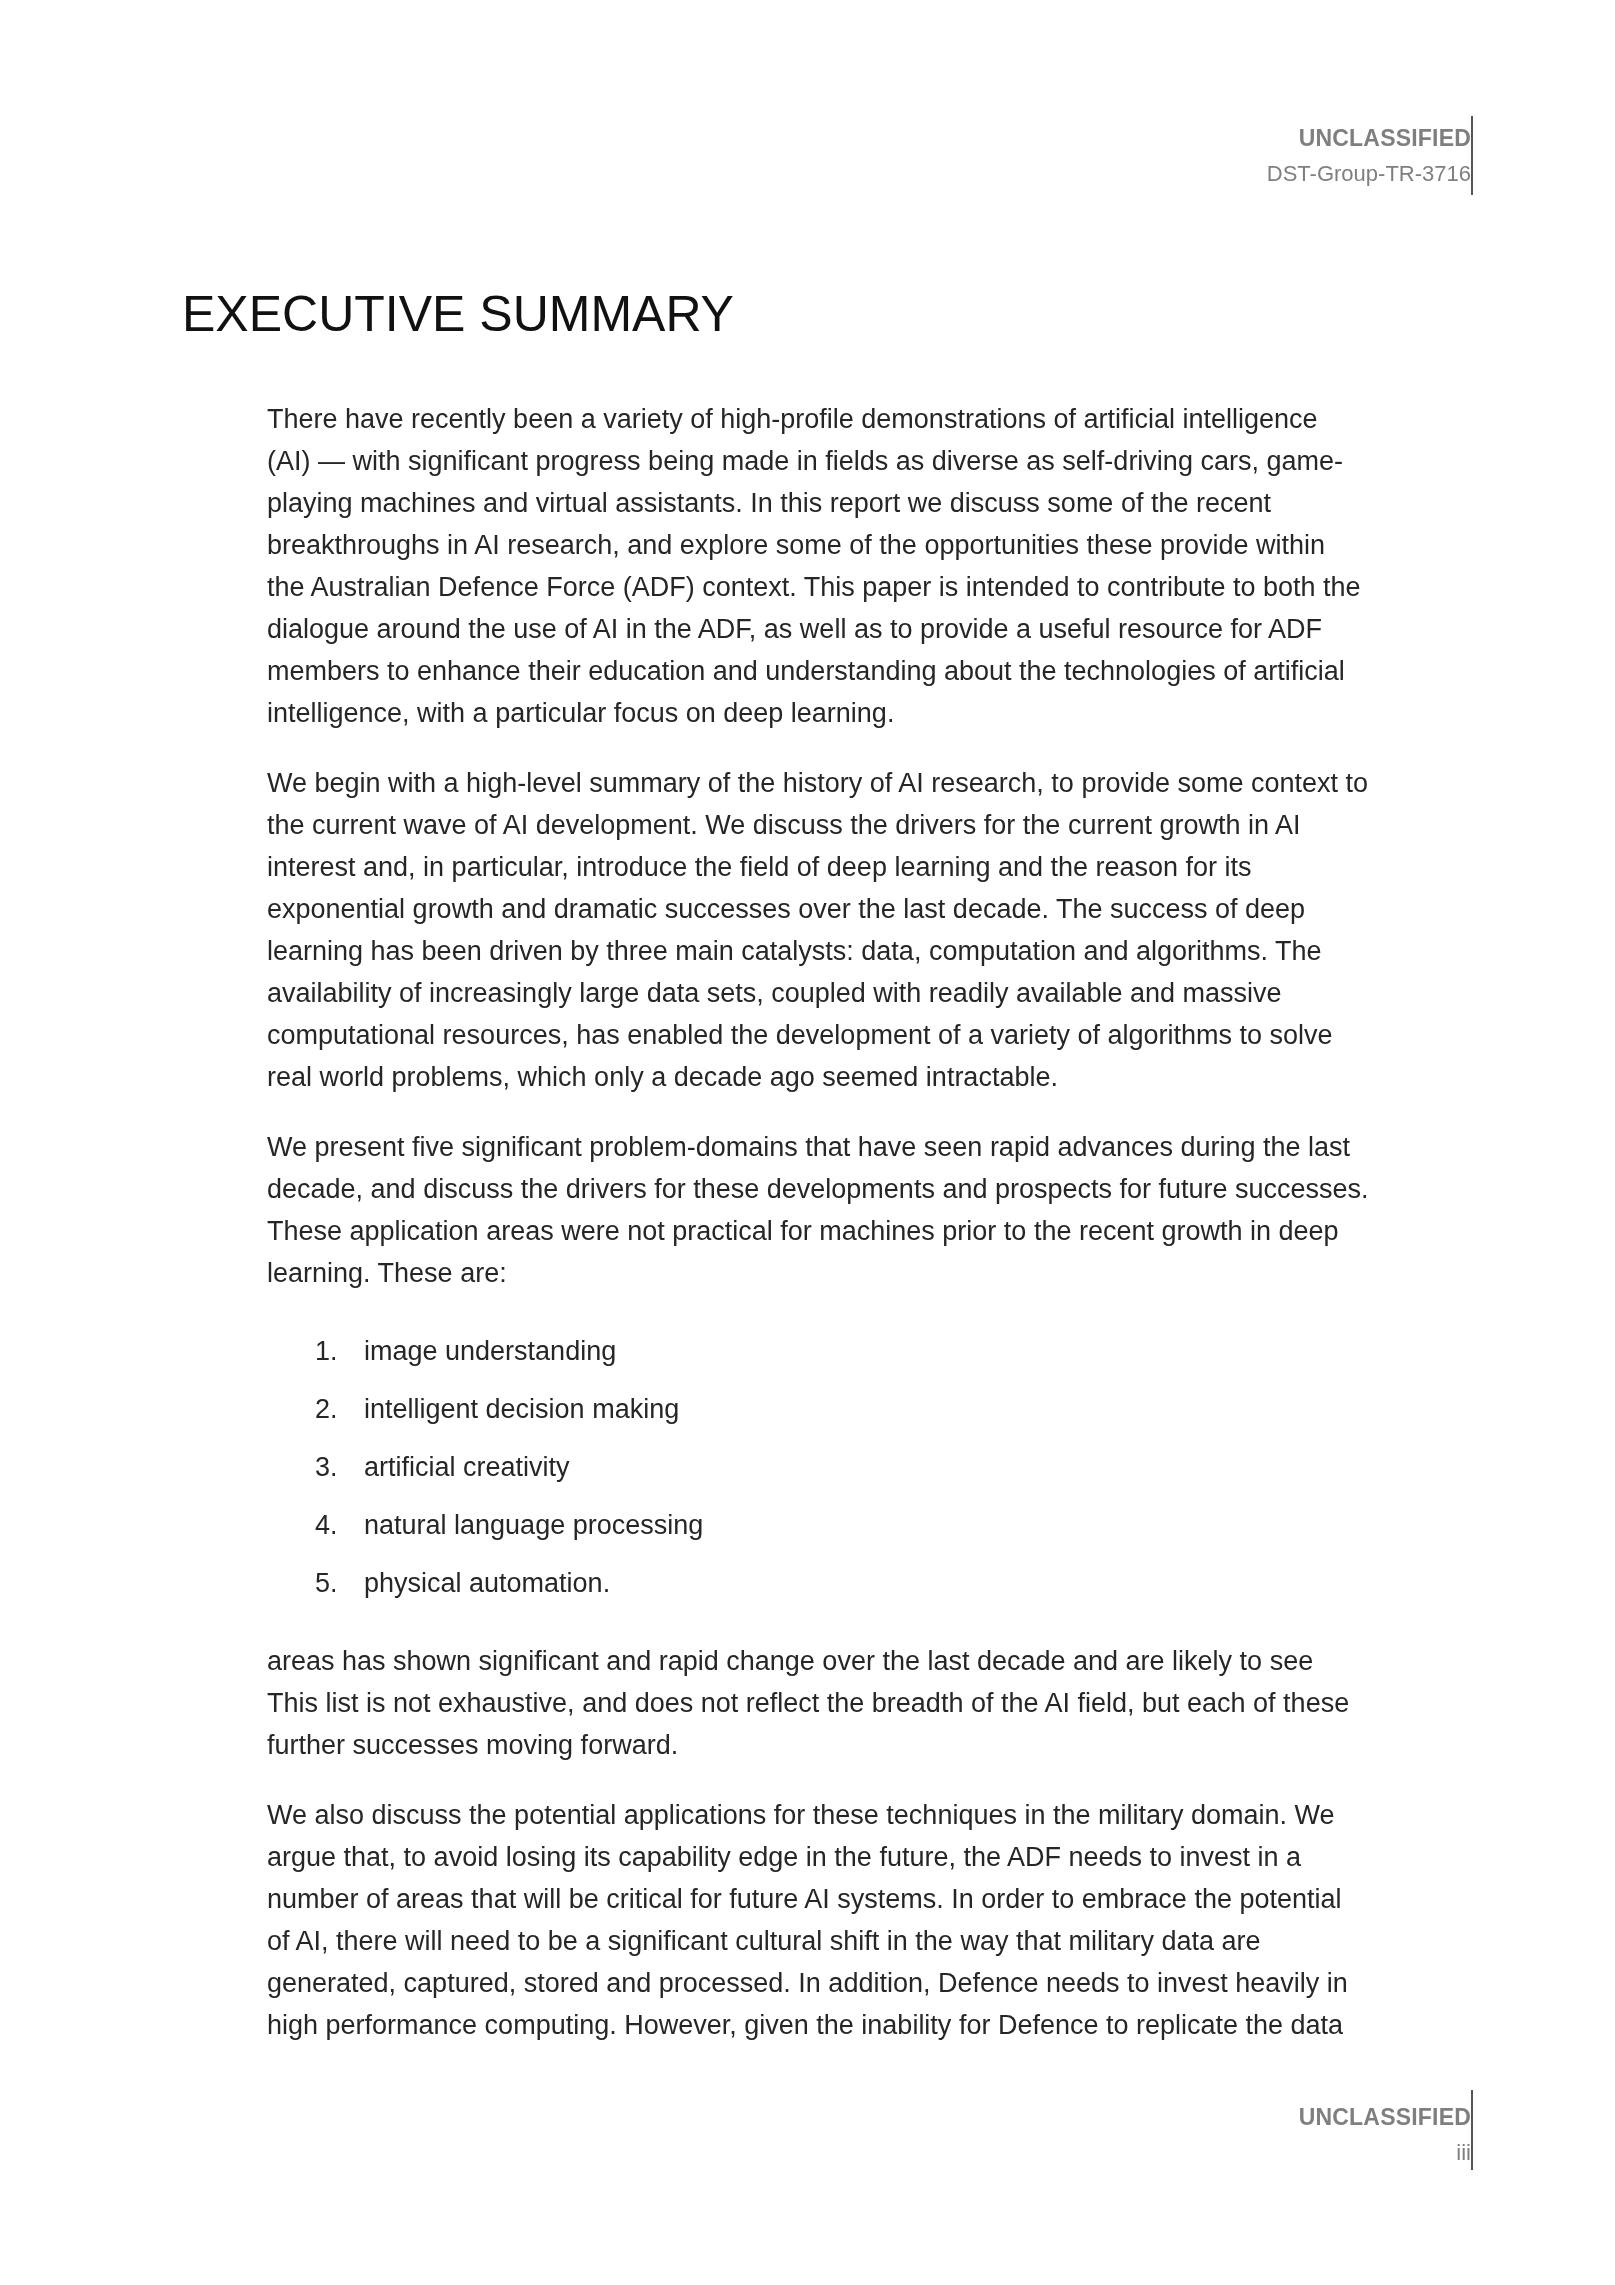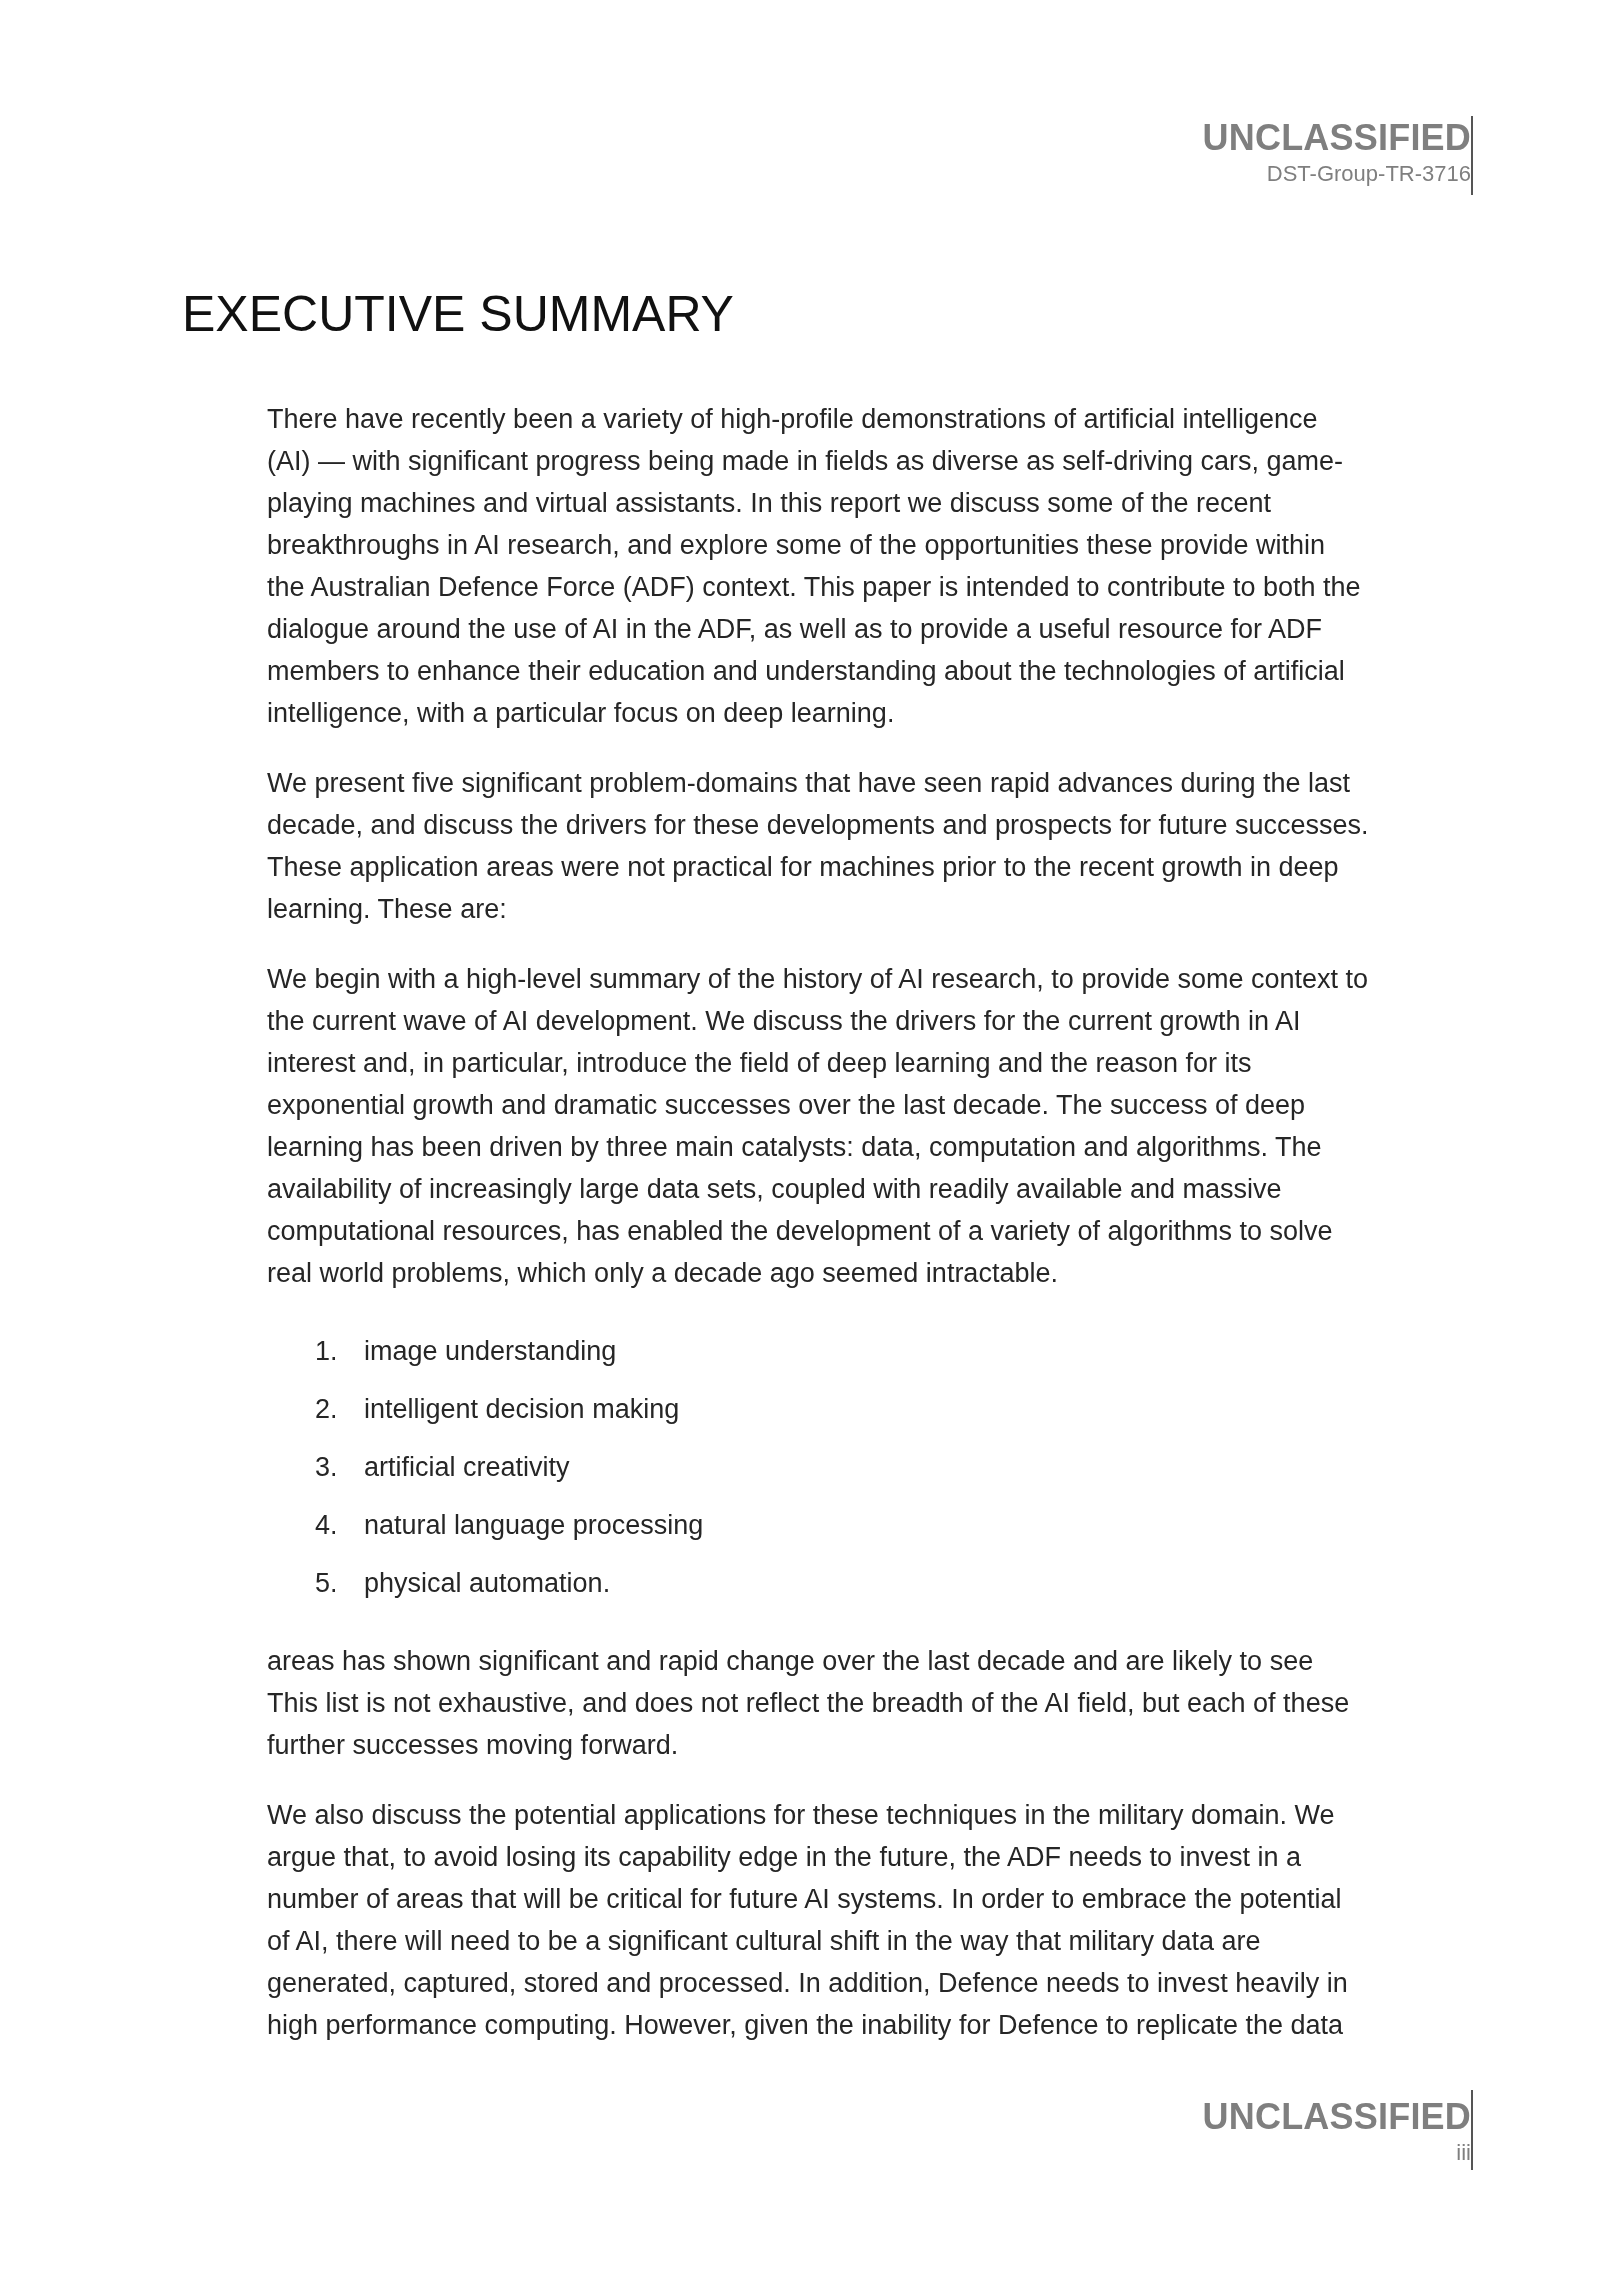--- a/index.html
+++ b/index.html
@@ -1,19 +1,19 @@
 <!DOCTYPE html>
 <html style="font-size:14.5px"><head>
 <meta charset="utf-8">
 <style>
   html, body { margin: 0; padding: 0; background: #ffffff; }
   body { width: 1616px; height: 2285px; position: relative; overflow: hidden; font-family: "Liberation Sans", "DejaVu Sans", sans-serif; color: #262626; }
   .hdr { position: absolute; right: 145px; text-align: right; color: #7f7f7f; }
   .hdr-bar { position: absolute; width: 1.8px; background: #555; }
-  .hdr .cls { font-weight: bold; font-size: 36px; letter-spacing: 0.2px; line-height: 40px; }
+  .hdr .cls { font-weight: bold; font-size: 23px; letter-spacing: 0.2px; line-height: 40px; }
   .hdr .sub { font-size: 22px; line-height: 31px; }
   .title { position: absolute; left: 170px; top: 271px; font-size: 50px; color: #111; font-weight: normal; letter-spacing: 0px; margin: 12px; line-height: 63px; }
   .body { position: absolute; left: 267px; top: 398px; width: 1230px; font-size: 27px; line-height: 42px; }
   .para { margin: 0 0 28px 0; }
   .line { display: block; white-space: nowrap; }
   .list { margin: 0 0 28px 0; padding: 0; list-style: none; }
   .list li { display: flex; height: 58px; align-items: center; }
   .list .num { width: 49px; padding-left: 48px; }
 </style>
 </head>
@@ -32,34 +32,34 @@
     <span class="line">There have recently been a variety of high-profile demonstrations of artificial intelligence</span>
     <span class="line">(AI) — with significant progress being made in fields as diverse as self-driving cars, game-</span>
     <span class="line">playing machines and virtual assistants. In this report we discuss some of the recent</span>
     <span class="line">breakthroughs in AI research, and explore some of the opportunities these provide within</span>
     <span class="line">the Australian Defence Force (ADF) context. This paper is intended to contribute to both the</span>
     <span class="line">dialogue around the use of AI in the ADF, as well as to provide a useful resource for ADF</span>
     <span class="line">members to enhance their education and understanding about the technologies of artificial</span>
     <span class="line">intelligence, with a particular focus on deep learning.</span>
   </p>
   <p class="para">
-    <span class="line">We present five significant problem-domains that have seen rapid advances during the last</span>
-    <span class="line">decade, and discuss the drivers for these developments and prospects for future successes.</span>
-    <span class="line">These application areas were not practical for machines prior to the recent growth in deep</span>
-    <span class="line">learning. These are:</span>
-  </p>
-  <p class="para">
     <span class="line">We begin with a high-level summary of the history of AI research, to provide some context to</span>
     <span class="line">the current wave of AI development. We discuss the drivers for the current growth in AI</span>
     <span class="line">interest and, in particular, introduce the field of deep learning and the reason for its</span>
     <span class="line">exponential growth and dramatic successes over the last decade. The success of deep</span>
     <span class="line">learning has been driven by three main catalysts: data, computation and algorithms. The</span>
     <span class="line">availability of increasingly large data sets, coupled with readily available and massive</span>
     <span class="line">computational resources, has enabled the development of a variety of algorithms to solve</span>
     <span class="line">real world problems, which only a decade ago seemed intractable.</span>
+  </p>
+  <p class="para">
+    <span class="line">We present five significant problem-domains that have seen rapid advances during the last</span>
+    <span class="line">decade, and discuss the drivers for these developments and prospects for future successes.</span>
+    <span class="line">These application areas were not practical for machines prior to the recent growth in deep</span>
+    <span class="line">learning. These are:</span>
   </p>
   <ol class="list">
     <li>
         <span class="num">1.</span>
         <span>image understanding</span>
       </li>
     <li>
         <span class="num">2.</span>
         <span>intelligent decision making</span>
       </li>

